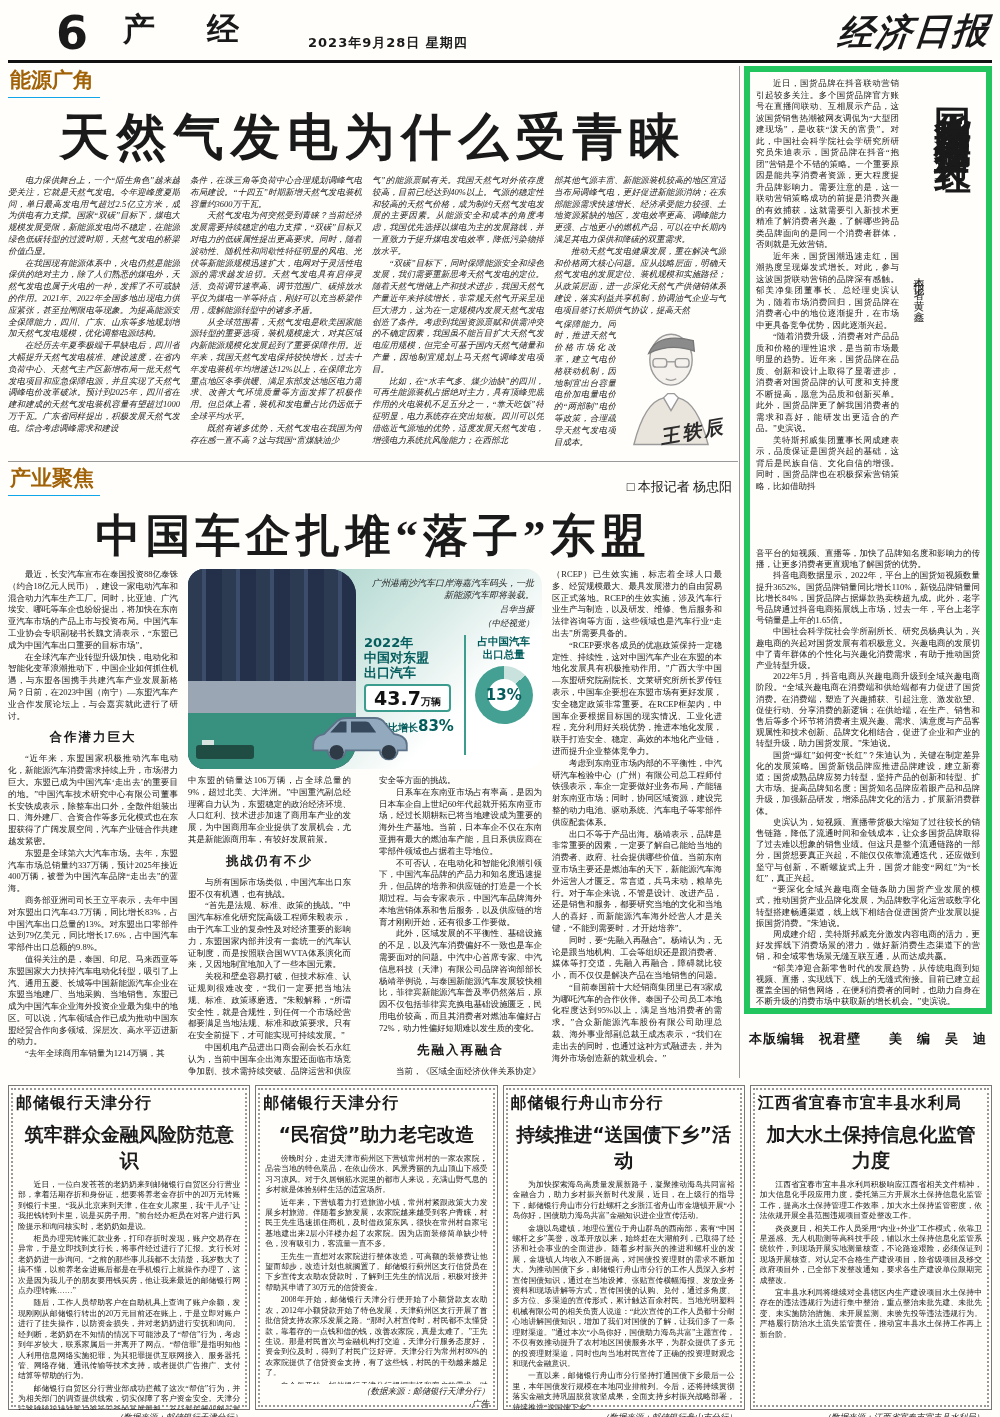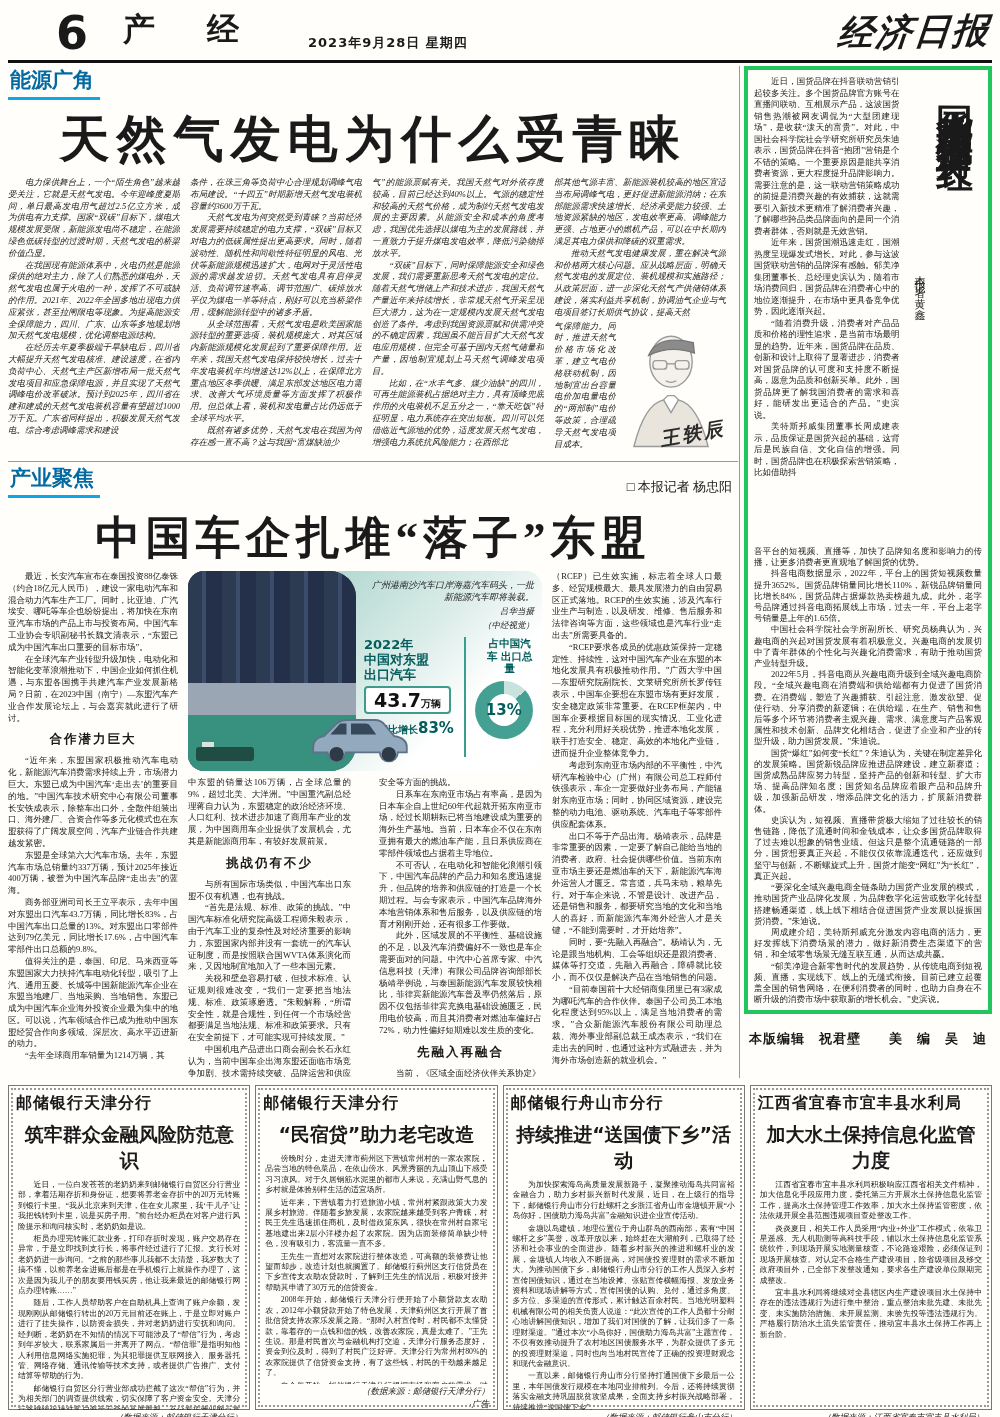--- a/index.html
+++ b/index.html
@@ -7,22 +7,22 @@
         font-family:"Liberation Serif","DejaVu Serif",serif;overflow:hidden;}
   
   .hdr{position:absolute;left:8px;top:6px;width:984px;height:52px;}
   .pnum{position:absolute;left:48px;top:0;font:bold 46px "DejaVu Sans",sans-serif;}
   .psec{position:absolute;left:115px;top:2px;font-weight:bold;font-size:32px;letter-spacing:22px;font-family:"Liberation Serif",serif;}
   .pdate{position:absolute;left:300px;top:28px;font:bold 13px "DejaVu Sans",sans-serif;letter-spacing:1px;}
   .masthead{position:absolute;right:2px;top:2px;font:bold italic 36px "DejaVu Serif",serif;
             transform:skewX(-6deg) rotate(-1deg);letter-spacing:2px;}
   .toprule{position:absolute;left:8px;top:60px;width:984px;height:3px;background:#111;}
   
-  .kicker{display:inline-block;font:bold 21px "DejaVu Sans",sans-serif;color:#0369a1;
-          padding:0 6px 3px 2px;border-bottom:3px solid #0ea5e9;}
+  .kicker{display:inline-block;font:bold 21px "DejaVu Sans",sans-serif;color:#a16207;
+          padding:0 6px 3px 2px;border-bottom:1px solid #0ea5e9;}
   .col p{margin:0;text-indent:2em;text-align:justify;}
   .col p.cont{text-indent:0;}
   .col h4{margin:7px 0;text-align:center;font:bold 12.5px "DejaVu Sans",sans-serif;letter-spacing:2px;}
   
   .art1{position:absolute;left:8px;top:66px;width:730px;height:392px;}
   .a1-head{margin:6px 0 4px;text-align:center;font:900 50px "DejaVu Sans",sans-serif;letter-spacing:7px;}
   .a1-body{display:flex;gap:10px;height:292px;overflow:hidden;
            font-style:italic;font-size:8.5px;line-height:11.8px;}
   .a1-body .col{width:172px;overflow:hidden;}
   .c4low{display:flex;margin-top:2px;}
@@ -62,29 +62,29 @@
   .stat-title p{margin:0;font:bold 13px "DejaVu Sans",sans-serif;color:#045d5d;line-height:15px;}
   .valbox{display:inline-block;margin-top:4px;padding:1px 8px;border:2px solid #3c9d8f;border-radius:4px;background:#fff;}
   .valbox b{font:bold 19px "DejaVu Sans",sans-serif;color:#111;}
   .valbox span{font:bold 10px "DejaVu Sans",sans-serif;color:#111;}
   .growth{margin-top:5px;font:bold 10px "DejaVu Sans",sans-serif;color:#045d5d;}
   .upicon{display:inline-block;width:12px;height:12px;border-radius:50%;background:#f08300;color:#fff;
           text-align:center;line-height:12px;font-size:9px;margin-right:2px;}
   .growth b{font-size:15px;color:#045d5d;}
   .vline{width:2px;background:#3c9d8f;margin:0 6px;height:120px;}
   .donutwrap{width:66px;text-align:center;}
-  .share-title{font:bold 10.5px "DejaVu Sans",sans-serif;color:#045d5d;line-height:12.5px;margin-left:12px;}
+  .share-title{font:bold 10.5px "DejaVu Sans",sans-serif;color:#045d5d;line-height:12.5px;}
   .donut{position:relative;width:58px;height:58px;margin:6px auto 0;border-radius:50%;
          background:conic-gradient(#c9e2dd 0 13%,#44a093 13% 100%);}
   .donut:before{content:"";position:absolute;inset:13px;border-radius:50%;background:#fff;}
   .share-val{position:absolute;left:50%;top:50%;transform:translate(-50%,-50%);
              font:bold 15px "DejaVu Sans",sans-serif;color:#045d5d;z-index:2;}
   
   .vdiv{position:absolute;left:739px;top:66px;width:1px;height:1012px;background:#999;}
-  .rbox{position:absolute;left:744px;top:66px;width:248px;height:948px;border:4px solid #22c55e;
+  .rbox{position:absolute;left:744px;top:66px;width:248px;height:948px;border:6px solid #22c55e;
         padding:6px 6px 4px;box-sizing:border-box;overflow:hidden;font-size:8.5px;line-height:11.5px;}
   .rnarrow{display:flex;height:462px;overflow:hidden;}
   .rtext{width:148px;overflow:hidden;}
   .rtext p,.rwide p{margin:0;text-indent:2em;text-align:justify;}
   .rwide p.cont{text-indent:0;}
   .rbyline{width:26px;writing-mode:vertical-rl;font-size:11px;letter-spacing:4px;
            padding-top:190px;color:#222;}
   .rhead{width:58px;writing-mode:vertical-rl;text-align:start;
          font-weight:900;font-size:37px;font-family:"Liberation Serif",serif;
          letter-spacing:5px;line-height:56px;}

